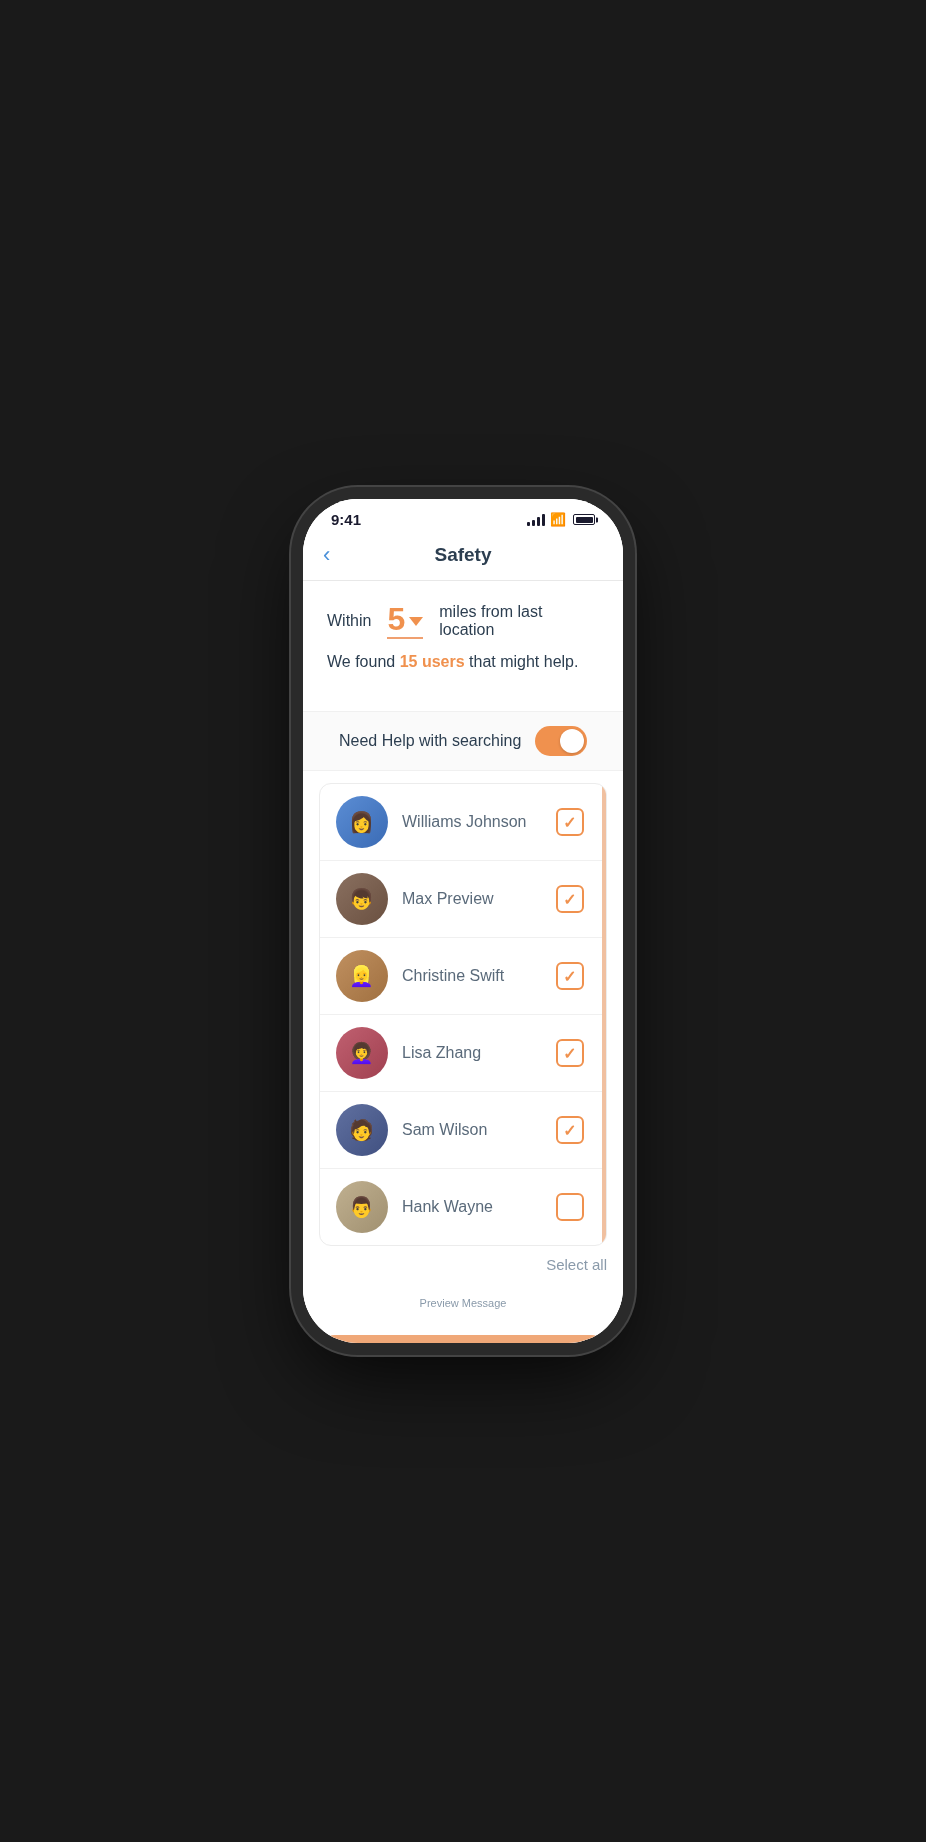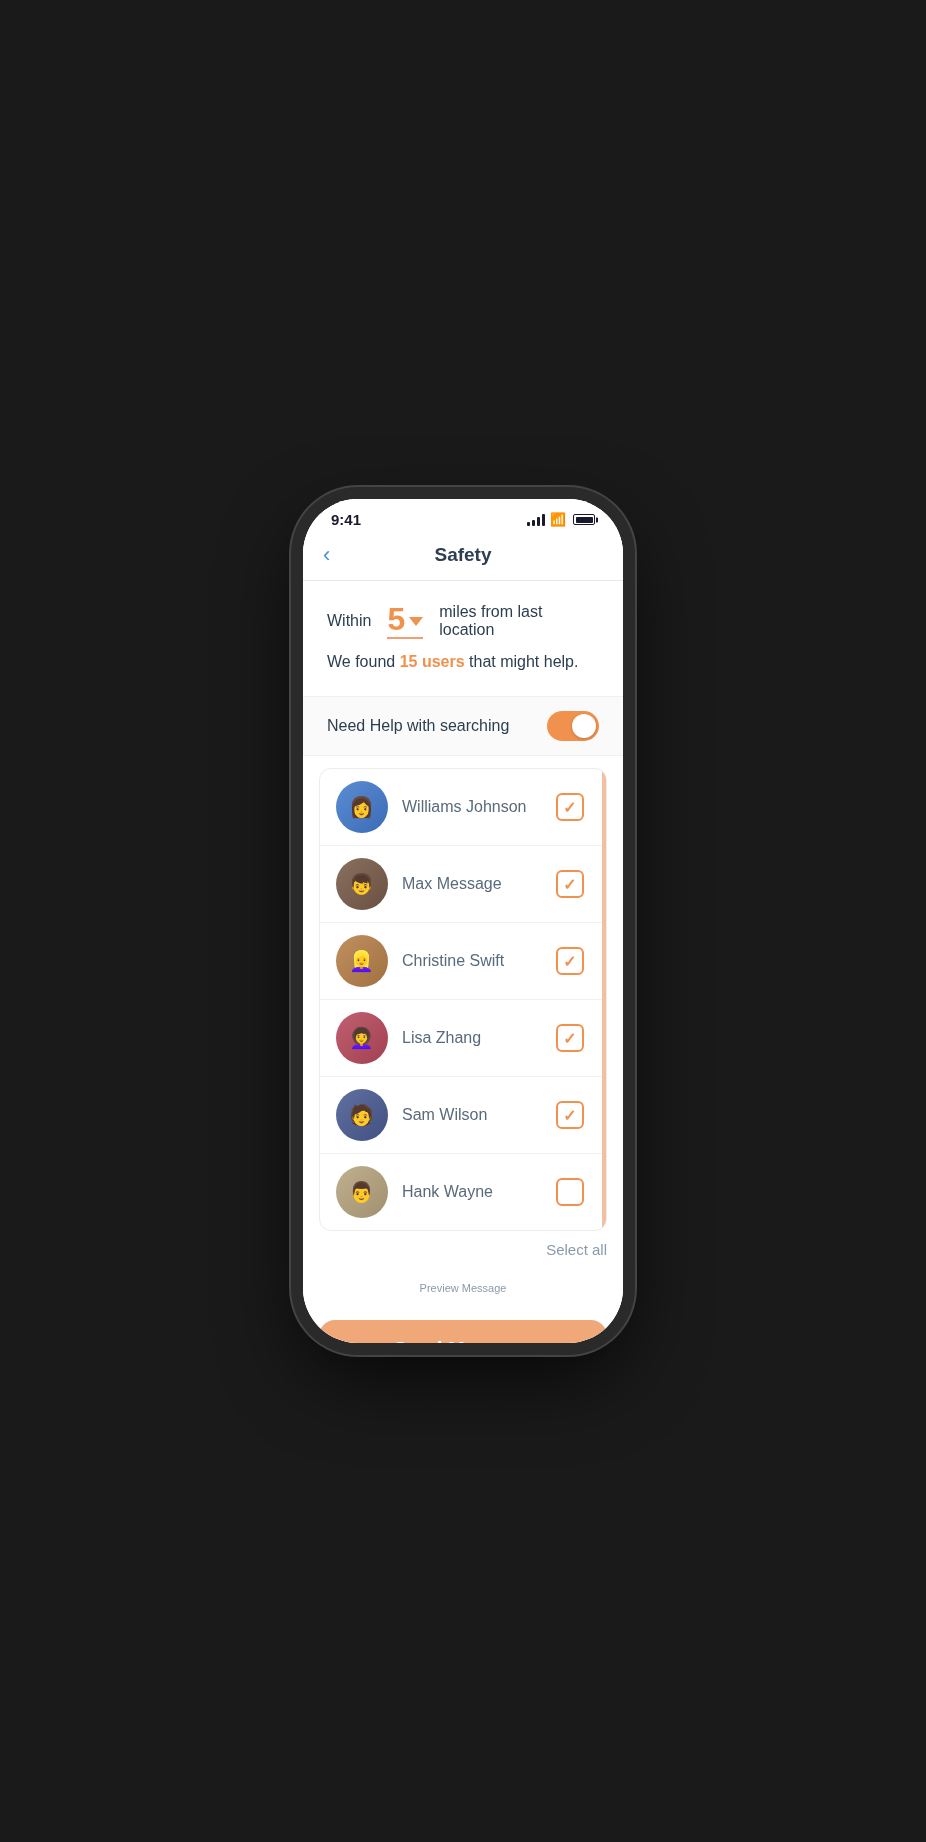--- a/index.html
+++ b/index.html
@@ -173,35 +173,35 @@
       border-left: 7px solid transparent;
       border-right: 7px solid transparent;
       border-top: 9px solid #f0914e;
       margin-top: 4px;
       cursor: pointer;
     }
 
     .found-row {
       font-size: 16px;
       color: #2c3e50;
-      margin-bottom: 15px;
+      margin-bottom: 30px;
     }
 
     .found-link {
       color: #f0914e;
       font-weight: 600;
       text-decoration: none;
     }
 
     
     .toggle-section {
       display: flex;
       align-items: center;
       justify-content: space-between;
-      padding: 14px 24px;
+      padding: 14px 36px;
       background: #fafafa;
       border-top: 1px solid #f0f0f0;
       border-bottom: 1px solid #f0f0f0;
       margin-bottom: 12px;
     }
 
     .toggle-label {
       font-size: 16px;
       color: #2c3e50;
     }
@@ -410,21 +410,21 @@
             <span>👩</span>
           </div>
           <span class="user-name">Williams Johnson</span>
           <div class="checkbox checked"></div>
         </div>
 
         <div class="user-item">
           <div class="avatar avatar-2">
             <span>👦</span>
           </div>
-          <span class="user-name">Max Message</span>
+          <span class="user-name">Max Preview</span>
           <div class="checkbox checked"></div>
         </div>
 
         <div class="user-item">
           <div class="avatar avatar-3">
             <span>👱‍♀️</span>
           </div>
           <span class="user-name">Christine Swift</span>
           <div class="checkbox checked"></div>
         </div>

